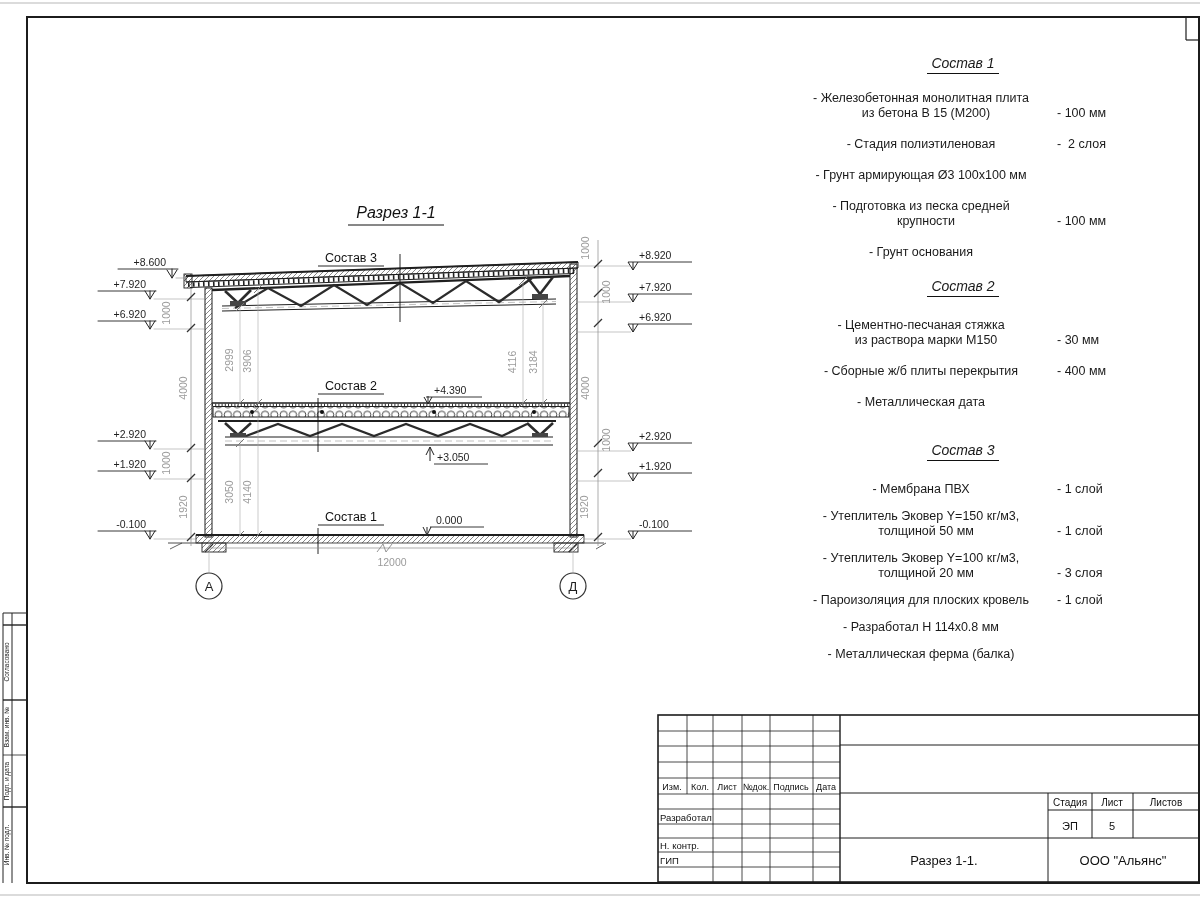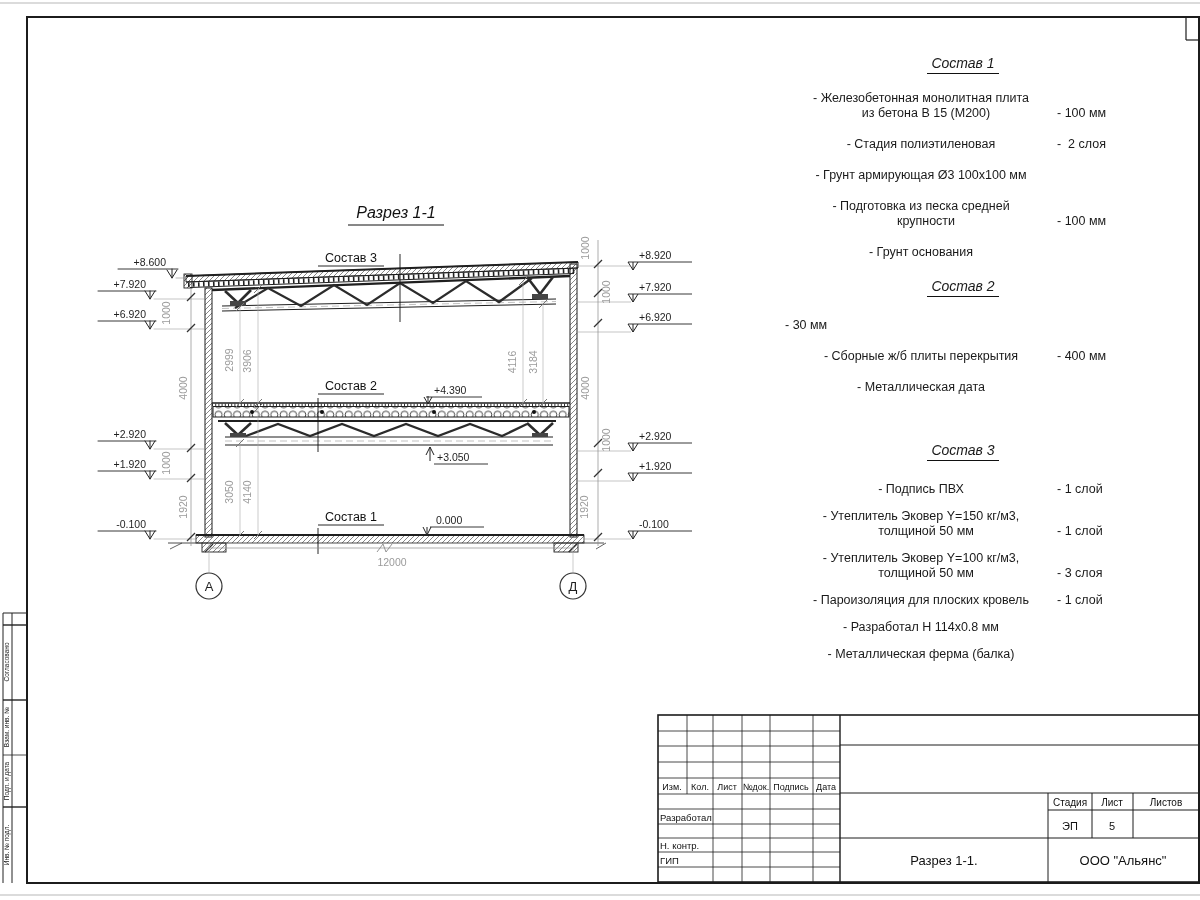--- a/index.html
+++ b/index.html
@@ -371,46 +371,48 @@
   </div>
   <div class="comp-item">
     <div class="iname">- Грунт основания</div>
     <div class="ival"></div>
   </div>
 </div>
 
 <div class="comp" style="left:785px;top:278px;">
   <div class="comp-title" style="margin-bottom:24px;"><span>Состав 2</span></div>
   <div class="comp-item mb16">
+    <div class="iname">- Цементно-песчаная стяжка
+из раствора марки М150</div>
     <div class="ival">- 30 мм</div>
   </div>
   <div class="comp-item mb16">
     <div class="iname">- Сборные ж/б плиты перекрытия</div>
     <div class="ival">- 400 мм</div>
   </div>
   <div class="comp-item">
     <div class="iname">- Металлическая дата</div>
     <div class="ival"></div>
   </div>
 </div>
 
 <div class="comp" style="left:785px;top:442px;">
   <div class="comp-title" style="margin-bottom:24px;"><span>Состав 3</span></div>
   <div class="comp-item mb12">
-    <div class="iname">- Подпись ПВХ</div>
+    <div class="iname">- Мембрана ПВХ</div>
     <div class="ival">- 1 слой</div>
   </div>
   <div class="comp-item mb12">
     <div class="iname">- Утеплитель Эковер Y=150 кг/м3,
 толщиной 50 мм</div>
     <div class="ival">- 1 слой</div>
   </div>
   <div class="comp-item mb12">
     <div class="iname">- Утеплитель Эковер Y=100 кг/м3,
-толщиной 50 мм</div>
+толщиной 20 мм</div>
     <div class="ival">- 3 слоя</div>
   </div>
   <div class="comp-item mb12">
     <div class="iname">- Пароизоляция для плоских кровель</div>
     <div class="ival">- 1 слой</div>
   </div>
   <div class="comp-item mb12">
     <div class="iname">- Разработал Н 114х0.8 мм</div>
     <div class="ival"></div>
   </div>

